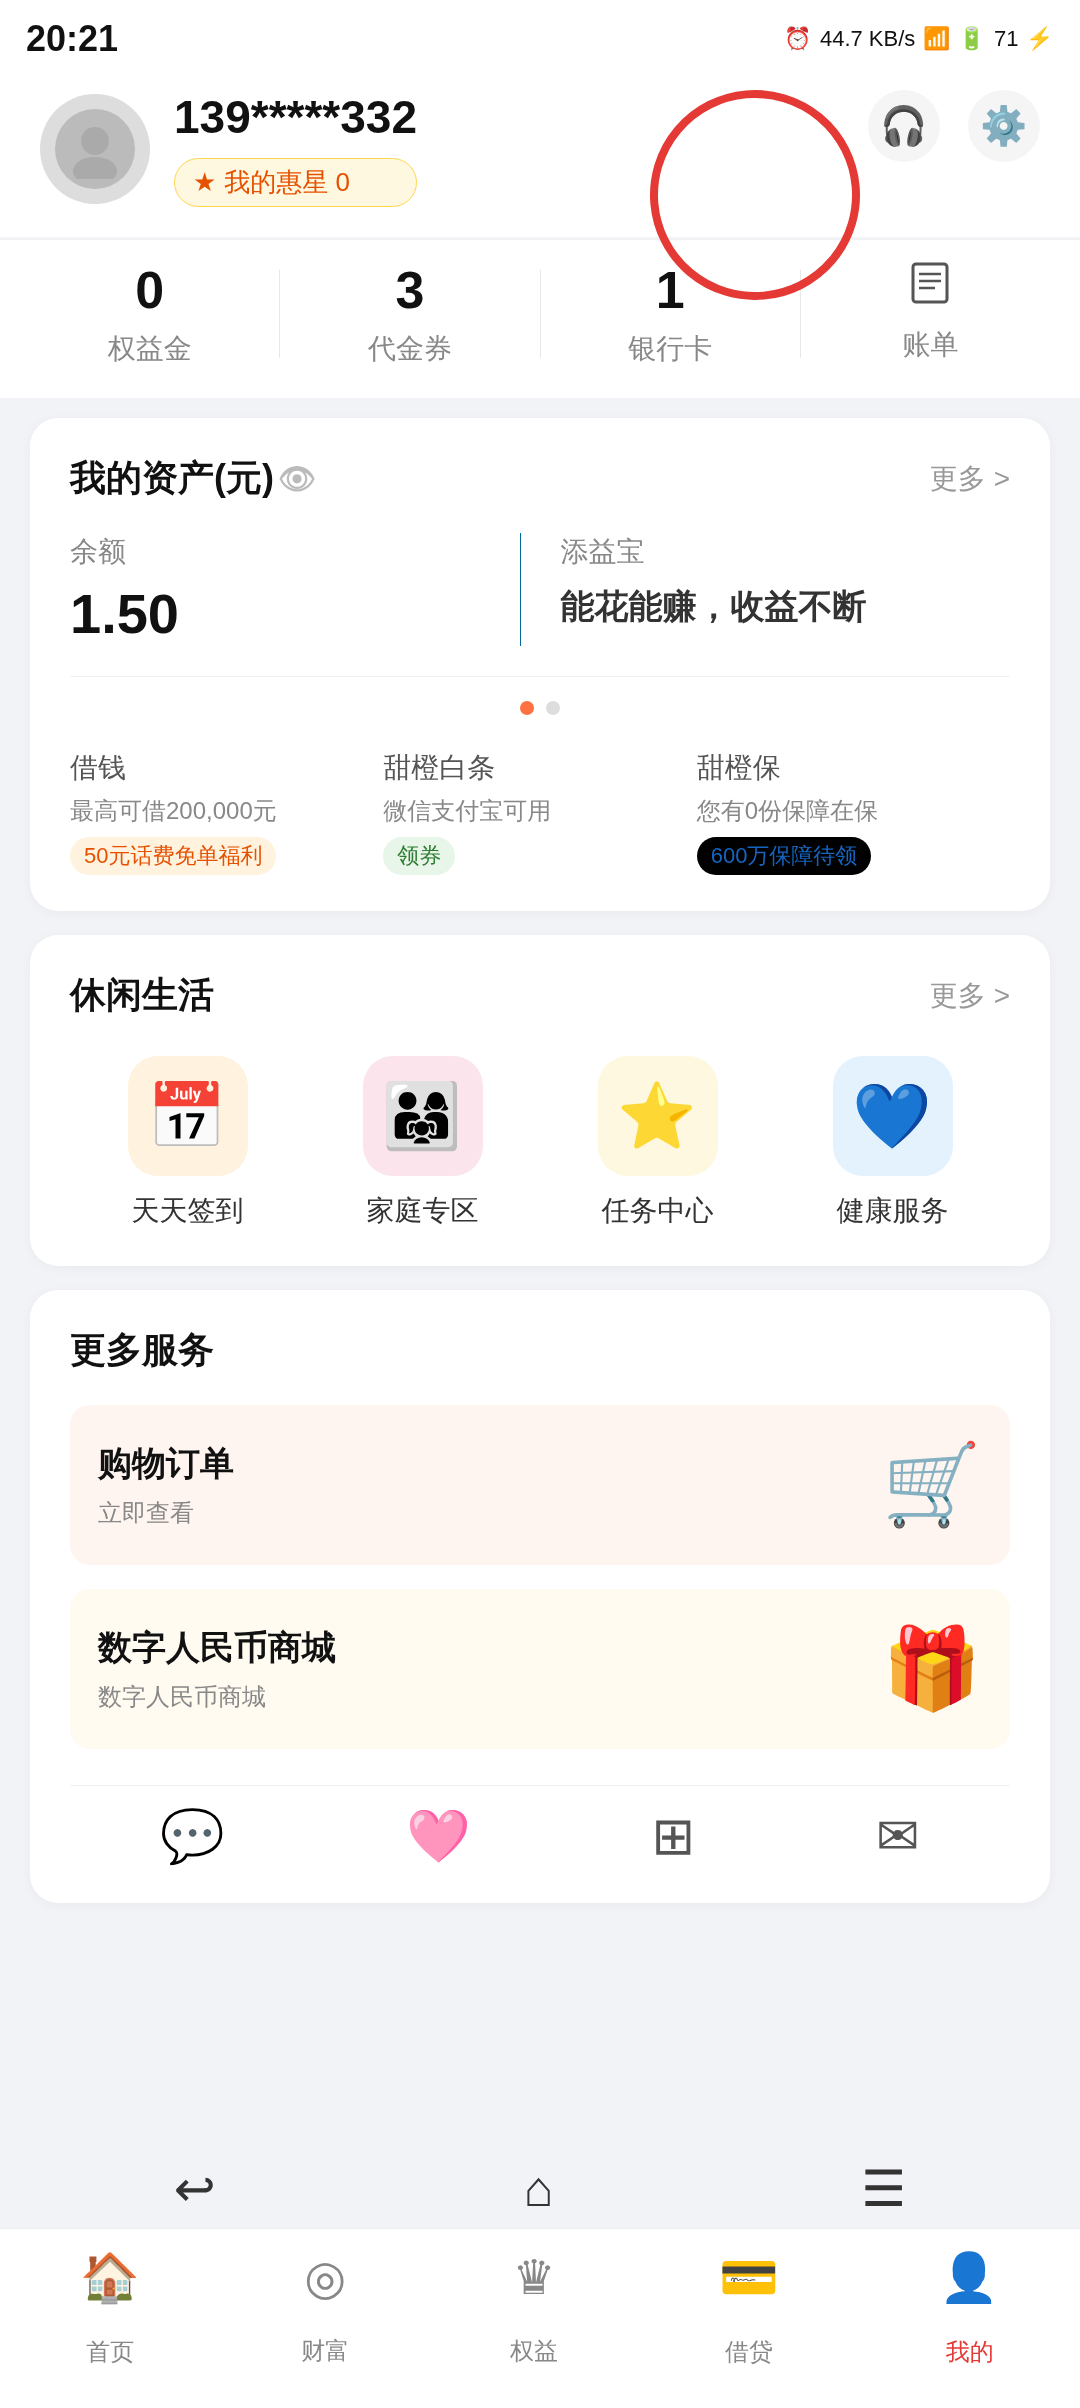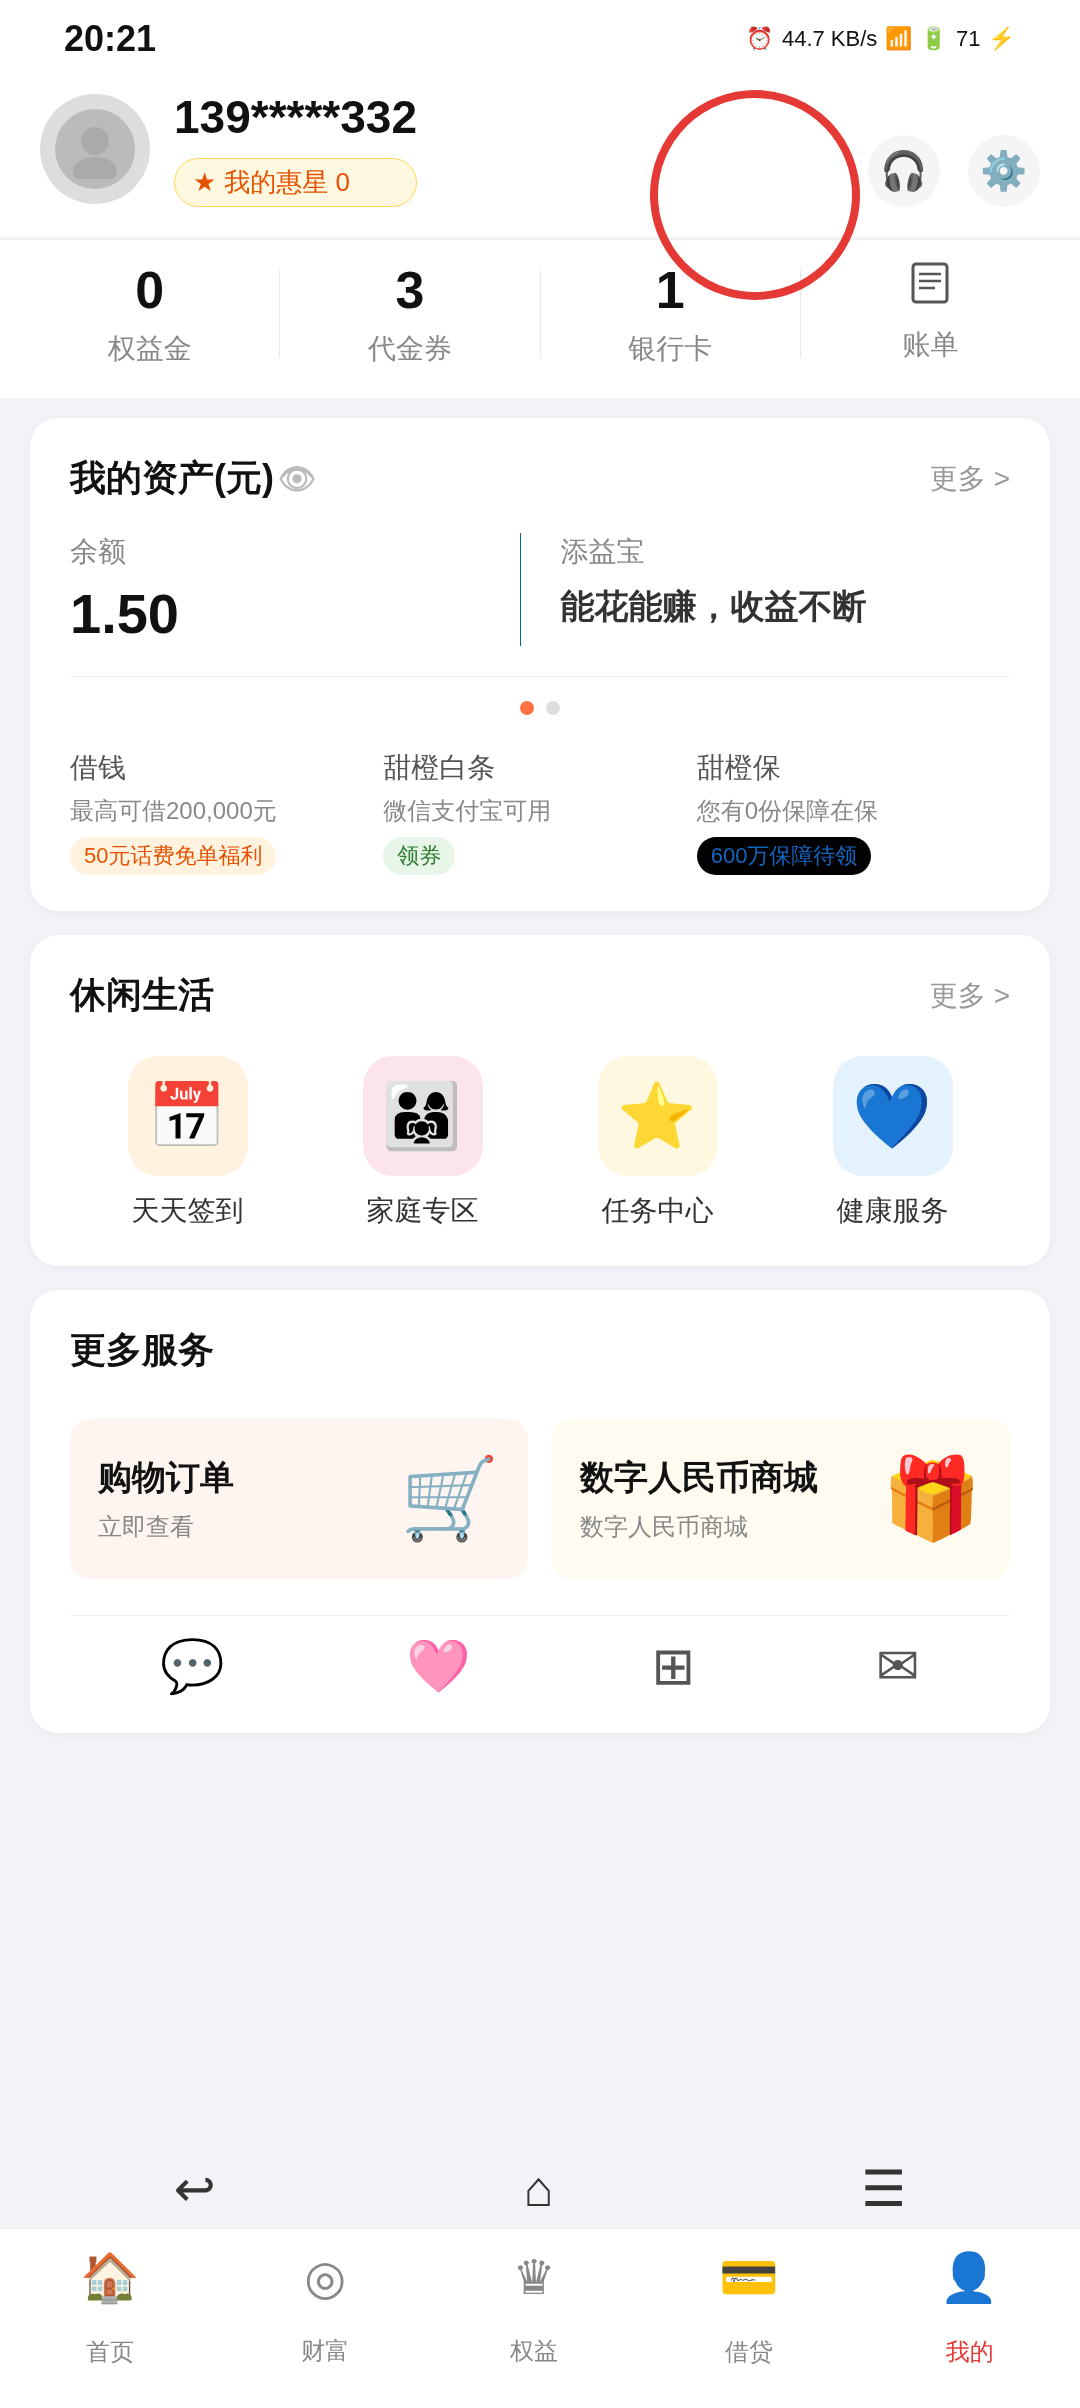--- a/index.html
+++ b/index.html
@@ -10,21 +10,21 @@
       background: #f2f3f7;
       font-family: -apple-system, 'PingFang SC', 'Helvetica Neue', sans-serif;
       overflow-x: hidden;
     }
 
     
     .status-bar {
       display: flex;
       justify-content: space-between;
       align-items: center;
-      padding: 18px 64px 10px;
+      padding: 18px 26px 10px;
       background: #fff;
     }
     .status-time {
       font-size: 36px;
       font-weight: 600;
       color: #111;
     }
     .status-icons {
       display: flex;
       align-items: center;
@@ -32,21 +32,21 @@
       font-size: 22px;
       color: #111;
     }
     .status-icons span { font-size: 22px; }
 
     
     .header {
       background: #fff;
       padding: 20px 40px 30px;
       display: flex;
-      align-items: flex-end;
+      align-items: flex-start;
       justify-content: space-between;
     }
     .header-left {
       display: flex;
       align-items: center;
       gap: 24px;
     }
     .avatar {
       width: 110px;
       height: 110px;
@@ -224,21 +224,22 @@
     
     .services-card {
       background: #fff;
       border-radius: 28px;
       padding: 36px 40px;
       box-shadow: 0 2px 12px rgba(0,0,0,0.04);
     }
     .services-grid {
       display: flex;
       gap: 24px;
-      margin-top: 44px;
+      margin-top: 30px;
+      flex-direction: column;
     }
     .service-item {
       flex: 1;
       background: #fff8f5;
       border-radius: 20px;
       padding: 28px;
       display: flex;
       justify-content: space-between;
       align-items: center;
       min-height: 160px;

